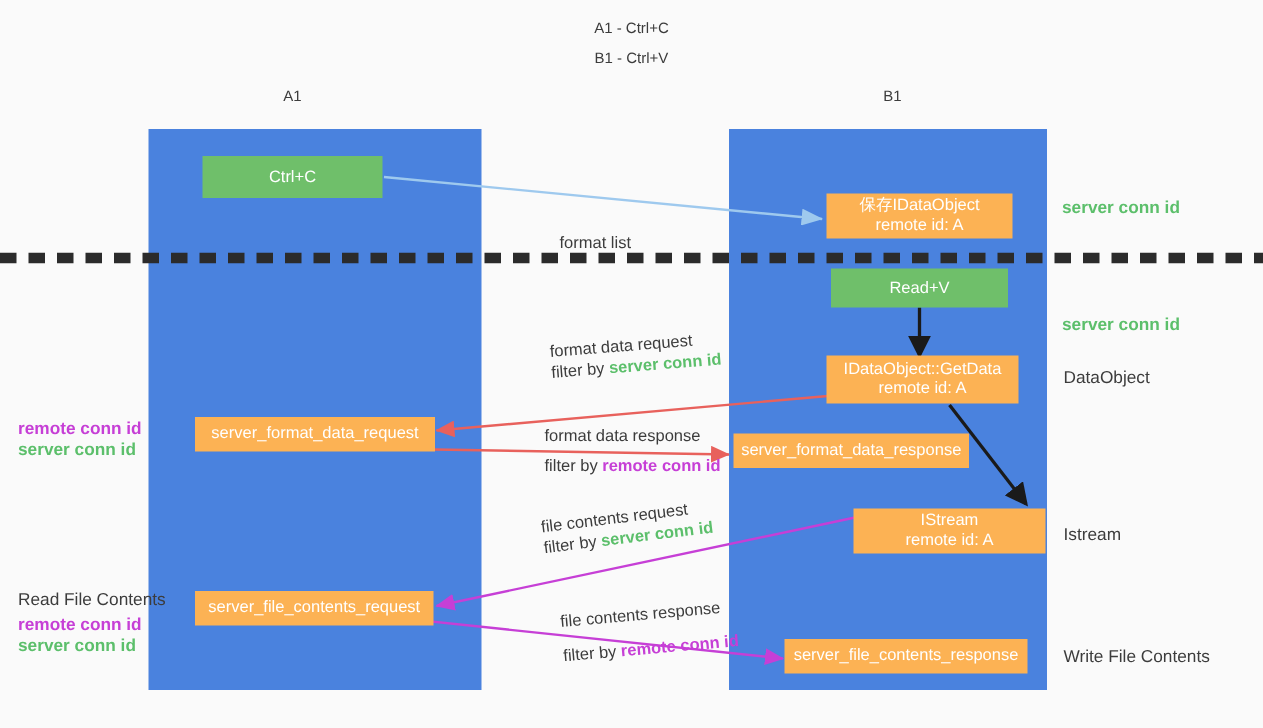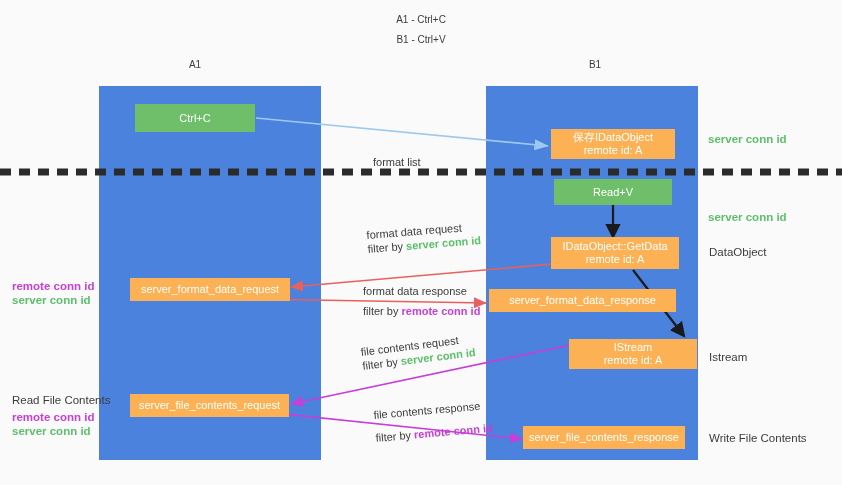--- a/index.html
+++ b/index.html
@@ -149,21 +149,21 @@
   <div class="abs node orange" style="left:551px; top:129px; width:124px; height:30px;">保存IDataObject
 remote id: A</div>
 
   <div class="abs node green" style="left:554px; top:179px; width:118px; height:26px;">Read+V</div>
 
   <div class="abs node orange" style="left:551px; top:237px; width:128px; height:32px;">IDataObject::GetData
 remote id: A</div>
 
   <div class="abs node orange" style="left:130px; top:278px; width:160px; height:23px;">server_format_data_request</div>
 
-  <div class="abs node orange" style="left:489px; top:289px; width:187px; height:23px;">server_format_data_response</div>
+  <div class="abs node orange" style="left:489px; top:289px; width:157px; height:23px;">server_format_data_response</div>
 
   <div class="abs node orange" style="left:569px; top:339px; width:128px; height:30px;">IStream
 remote id: A</div>
 
   <div class="abs node orange" style="left:130px; top:394px; width:159px; height:23px;">server_file_contents_request</div>
 
   <div class="abs node orange" style="left:523px; top:426px; width:162px; height:23px;">server_file_contents_response</div>
 
   <div class="abs edge-label" style="left:373px; top:111px;margin-top:44px;">
     <span>format list</span>

